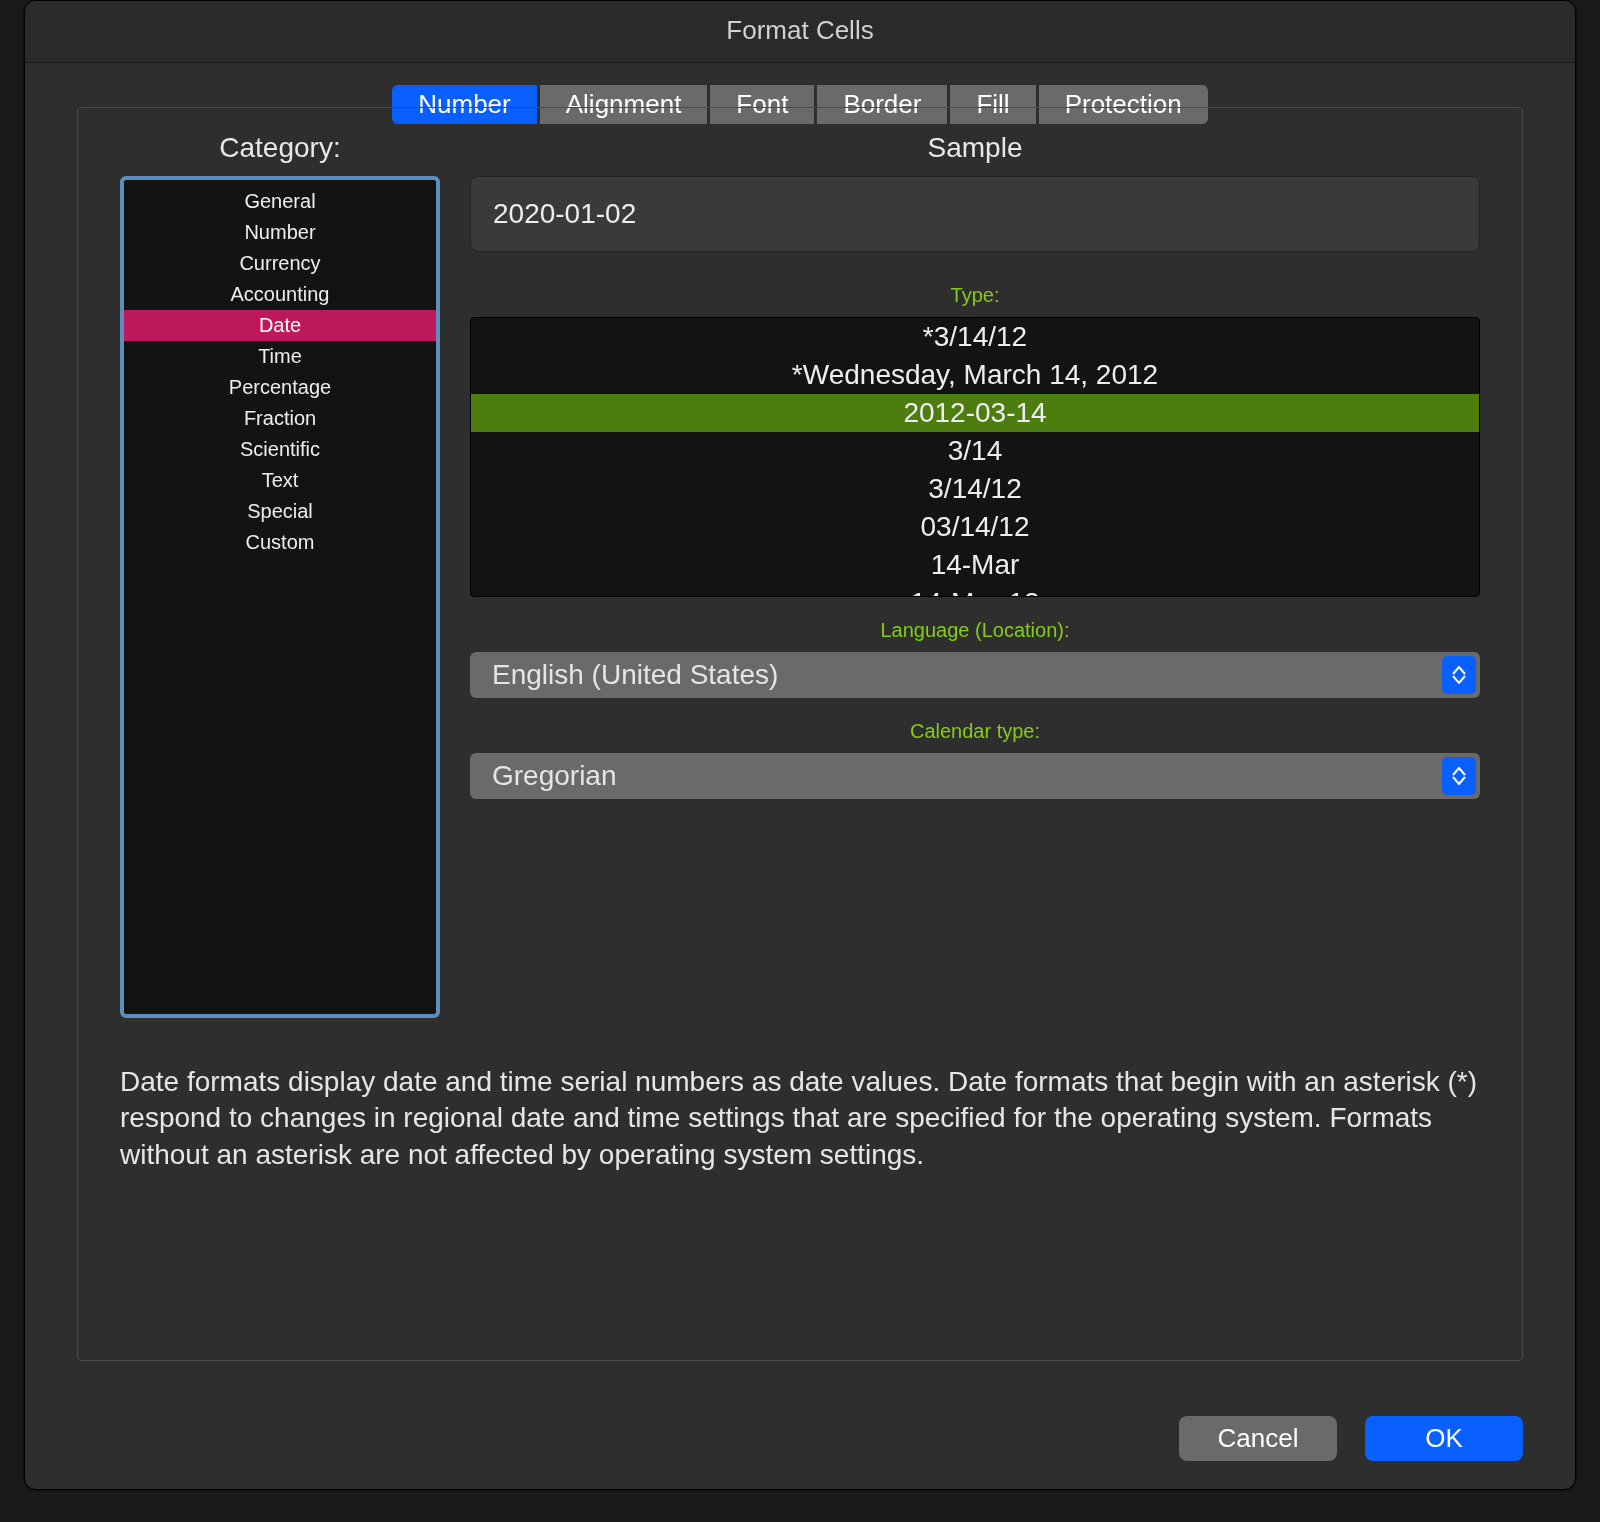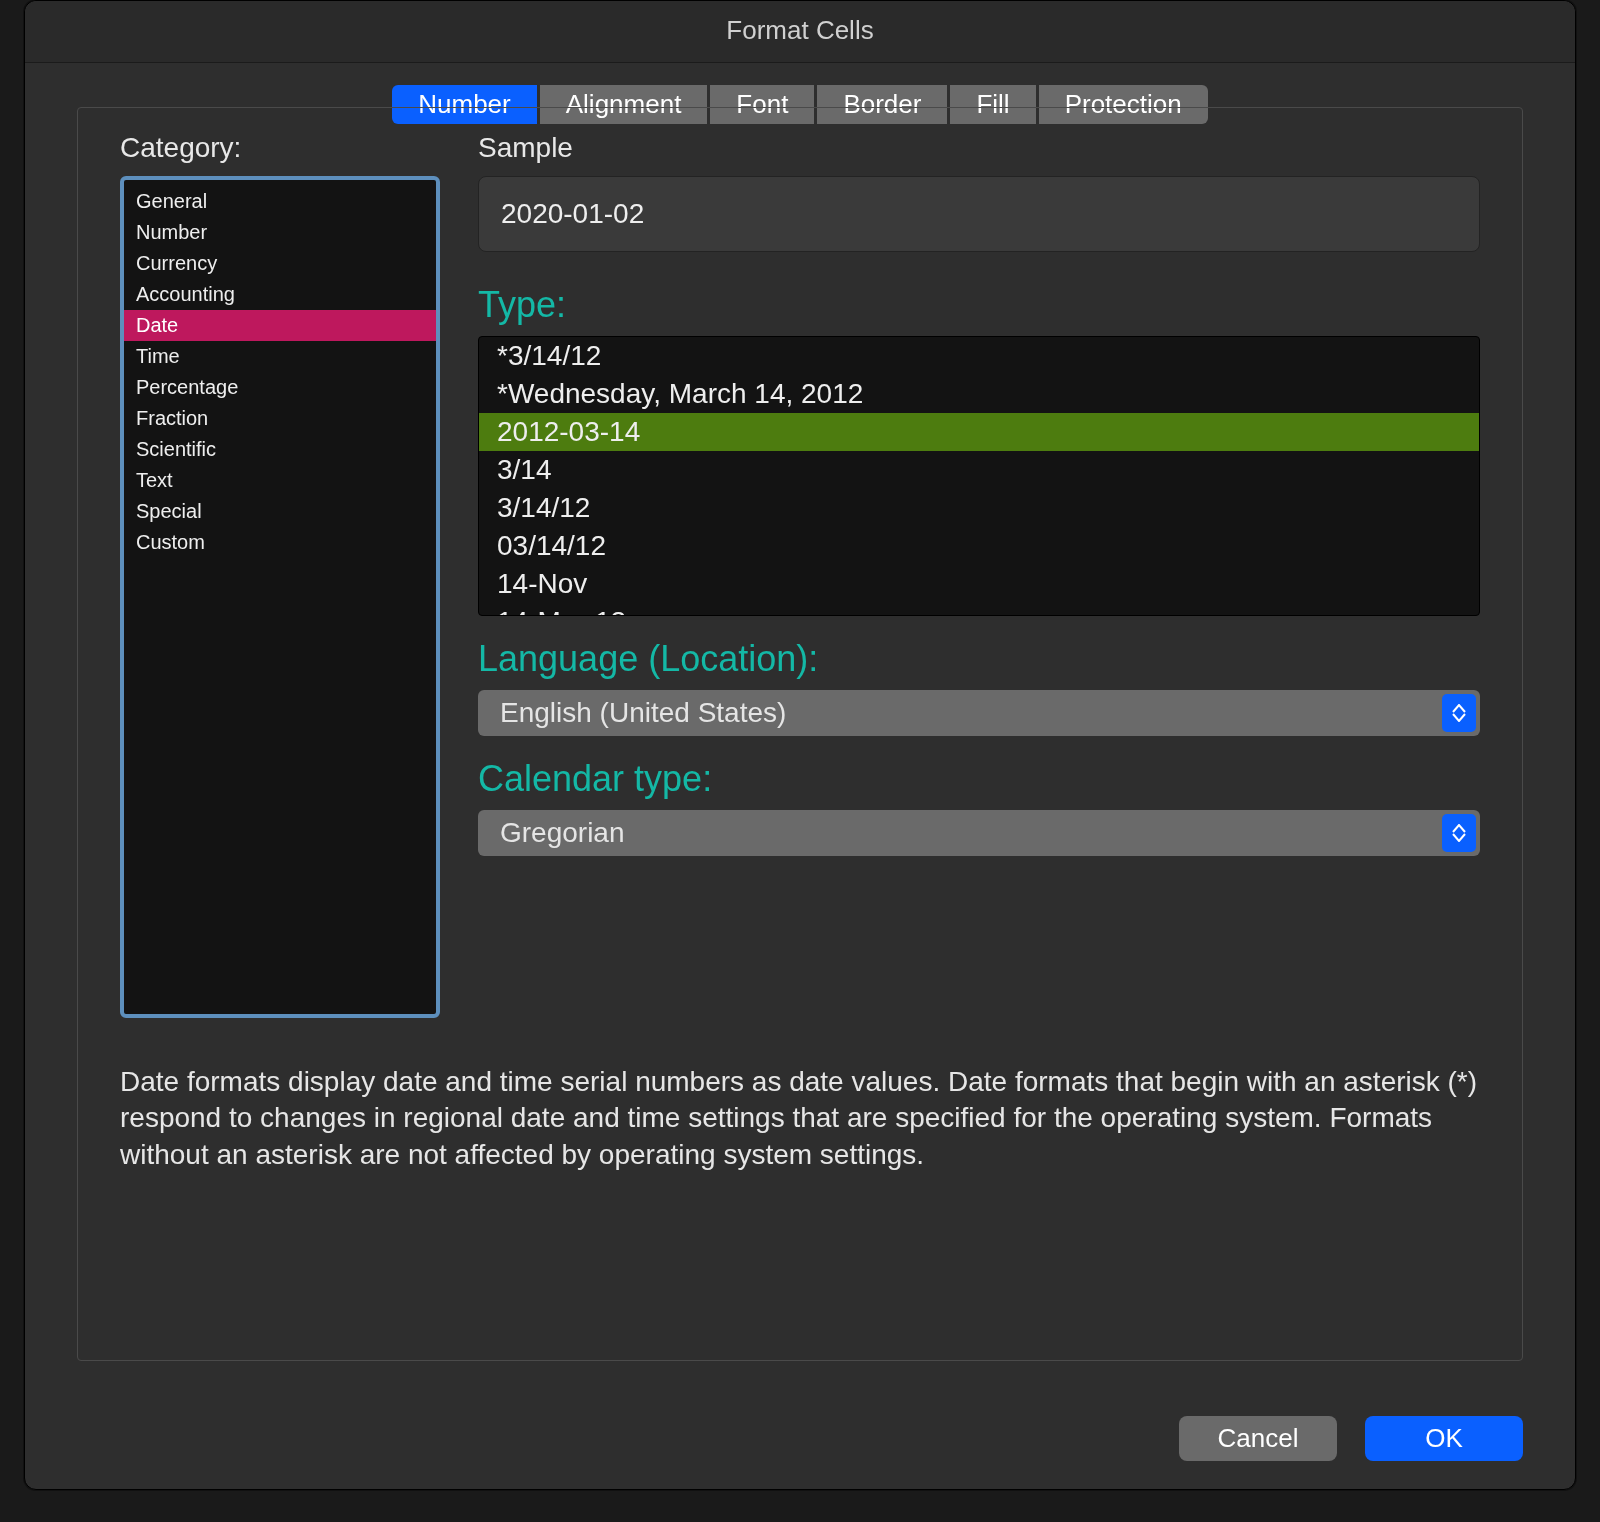--- a/index.html
+++ b/index.html
@@ -52,21 +52,22 @@
     left: 52px;
     right: 52px;
     top: 106px;
     bottom: 128px;
     border: 1px solid #4a4a4a;
     border-radius: 4px;
     padding: 24px 42px 28px 42px;
   }
   .content {
     display: flex;
-    gap: 38px;
+    gap: 30px;
+    text-align: center;
   }
   .col-left { width: 320px; flex-shrink: 0; }
   .col-right { flex: 1; }
   .label {
     font-size: 28px;
     color: #e8e8e8;
     margin-bottom: 12px;
     margin-top: 0;
   }
   .list-box {
@@ -155,21 +156,21 @@
     font-size: 26px;
     padding: 7px 0;
     width: 158px;
     text-align: center;
     border-radius: 8px;
     cursor: pointer;
     color: #fff;
   }
   .btn-cancel { background: #6a6a6a; }
   .btn-ok { background: #0a60ff; }
-  .section-label { font-size: 36px; color: #14b8a6; margin-bottom: 10px; }
+  .section-label { font-size: 20px; color: #84cc16; margin-bottom: 10px; }
 </style>
 </head>
 <body>
 
 <div class="window">
 
   <div class="titlebar">Format Cells</div>
 
   <div class="tabs">
     <div class="tab active">Number</div>
@@ -205,21 +206,21 @@
         <div class="sample-box">2020-01-02</div>
 
         <div class="section-label">Type:</div>
         <div class="type-list">
           <div class="type-item">*3/14/12</div>
           <div class="type-item">*Wednesday, March 14, 2012</div>
           <div class="type-item selected">2012-03-14</div>
           <div class="type-item">3/14</div>
           <div class="type-item">3/14/12</div>
           <div class="type-item">03/14/12</div>
-          <div class="type-item">14-Nov</div>
+          <div class="type-item">14-Mar</div>
           <div class="type-item">14-Mar-12</div>
         </div>
 
         <div class="section-label">Language (Location):</div>
         <div class="dropdown">
           <span>English (United States)</span>
           <span class="arrows">
             <svg width="14" height="9" viewBox="0 0 14 9">
                 <path d="M1 8 L7 1 L13 8" stroke="#fff" stroke-width="2" fill="none"></path>
               </svg>

